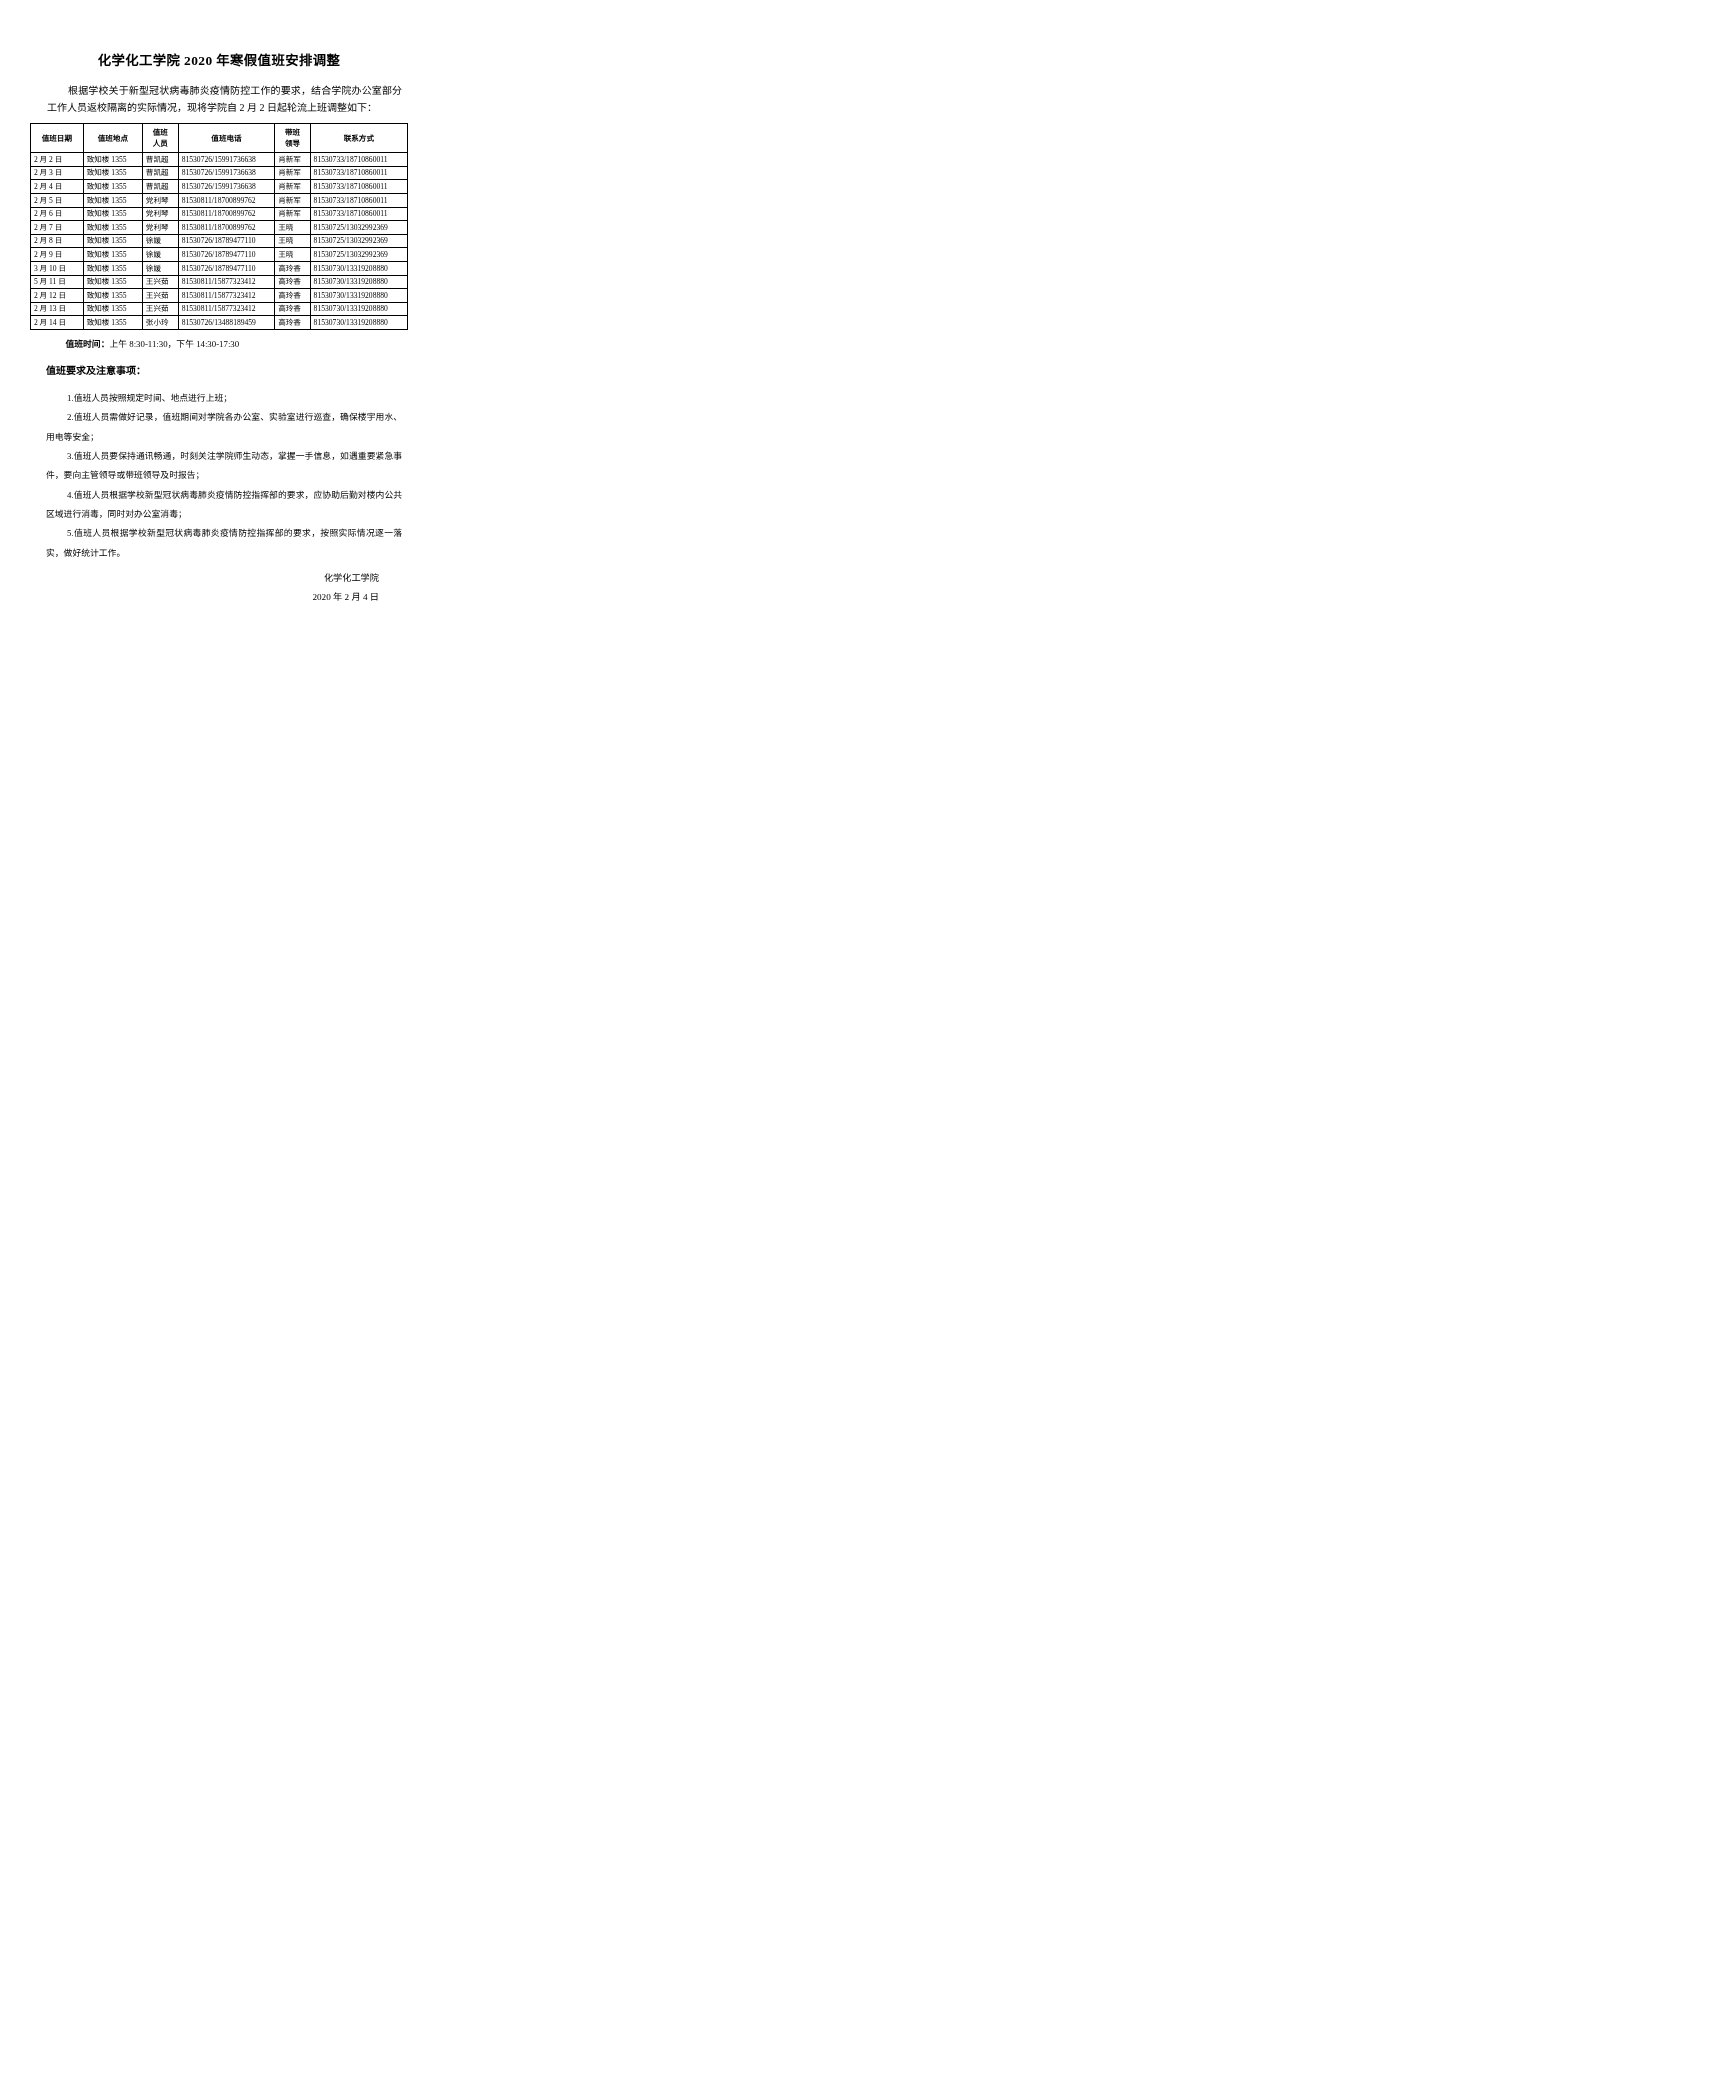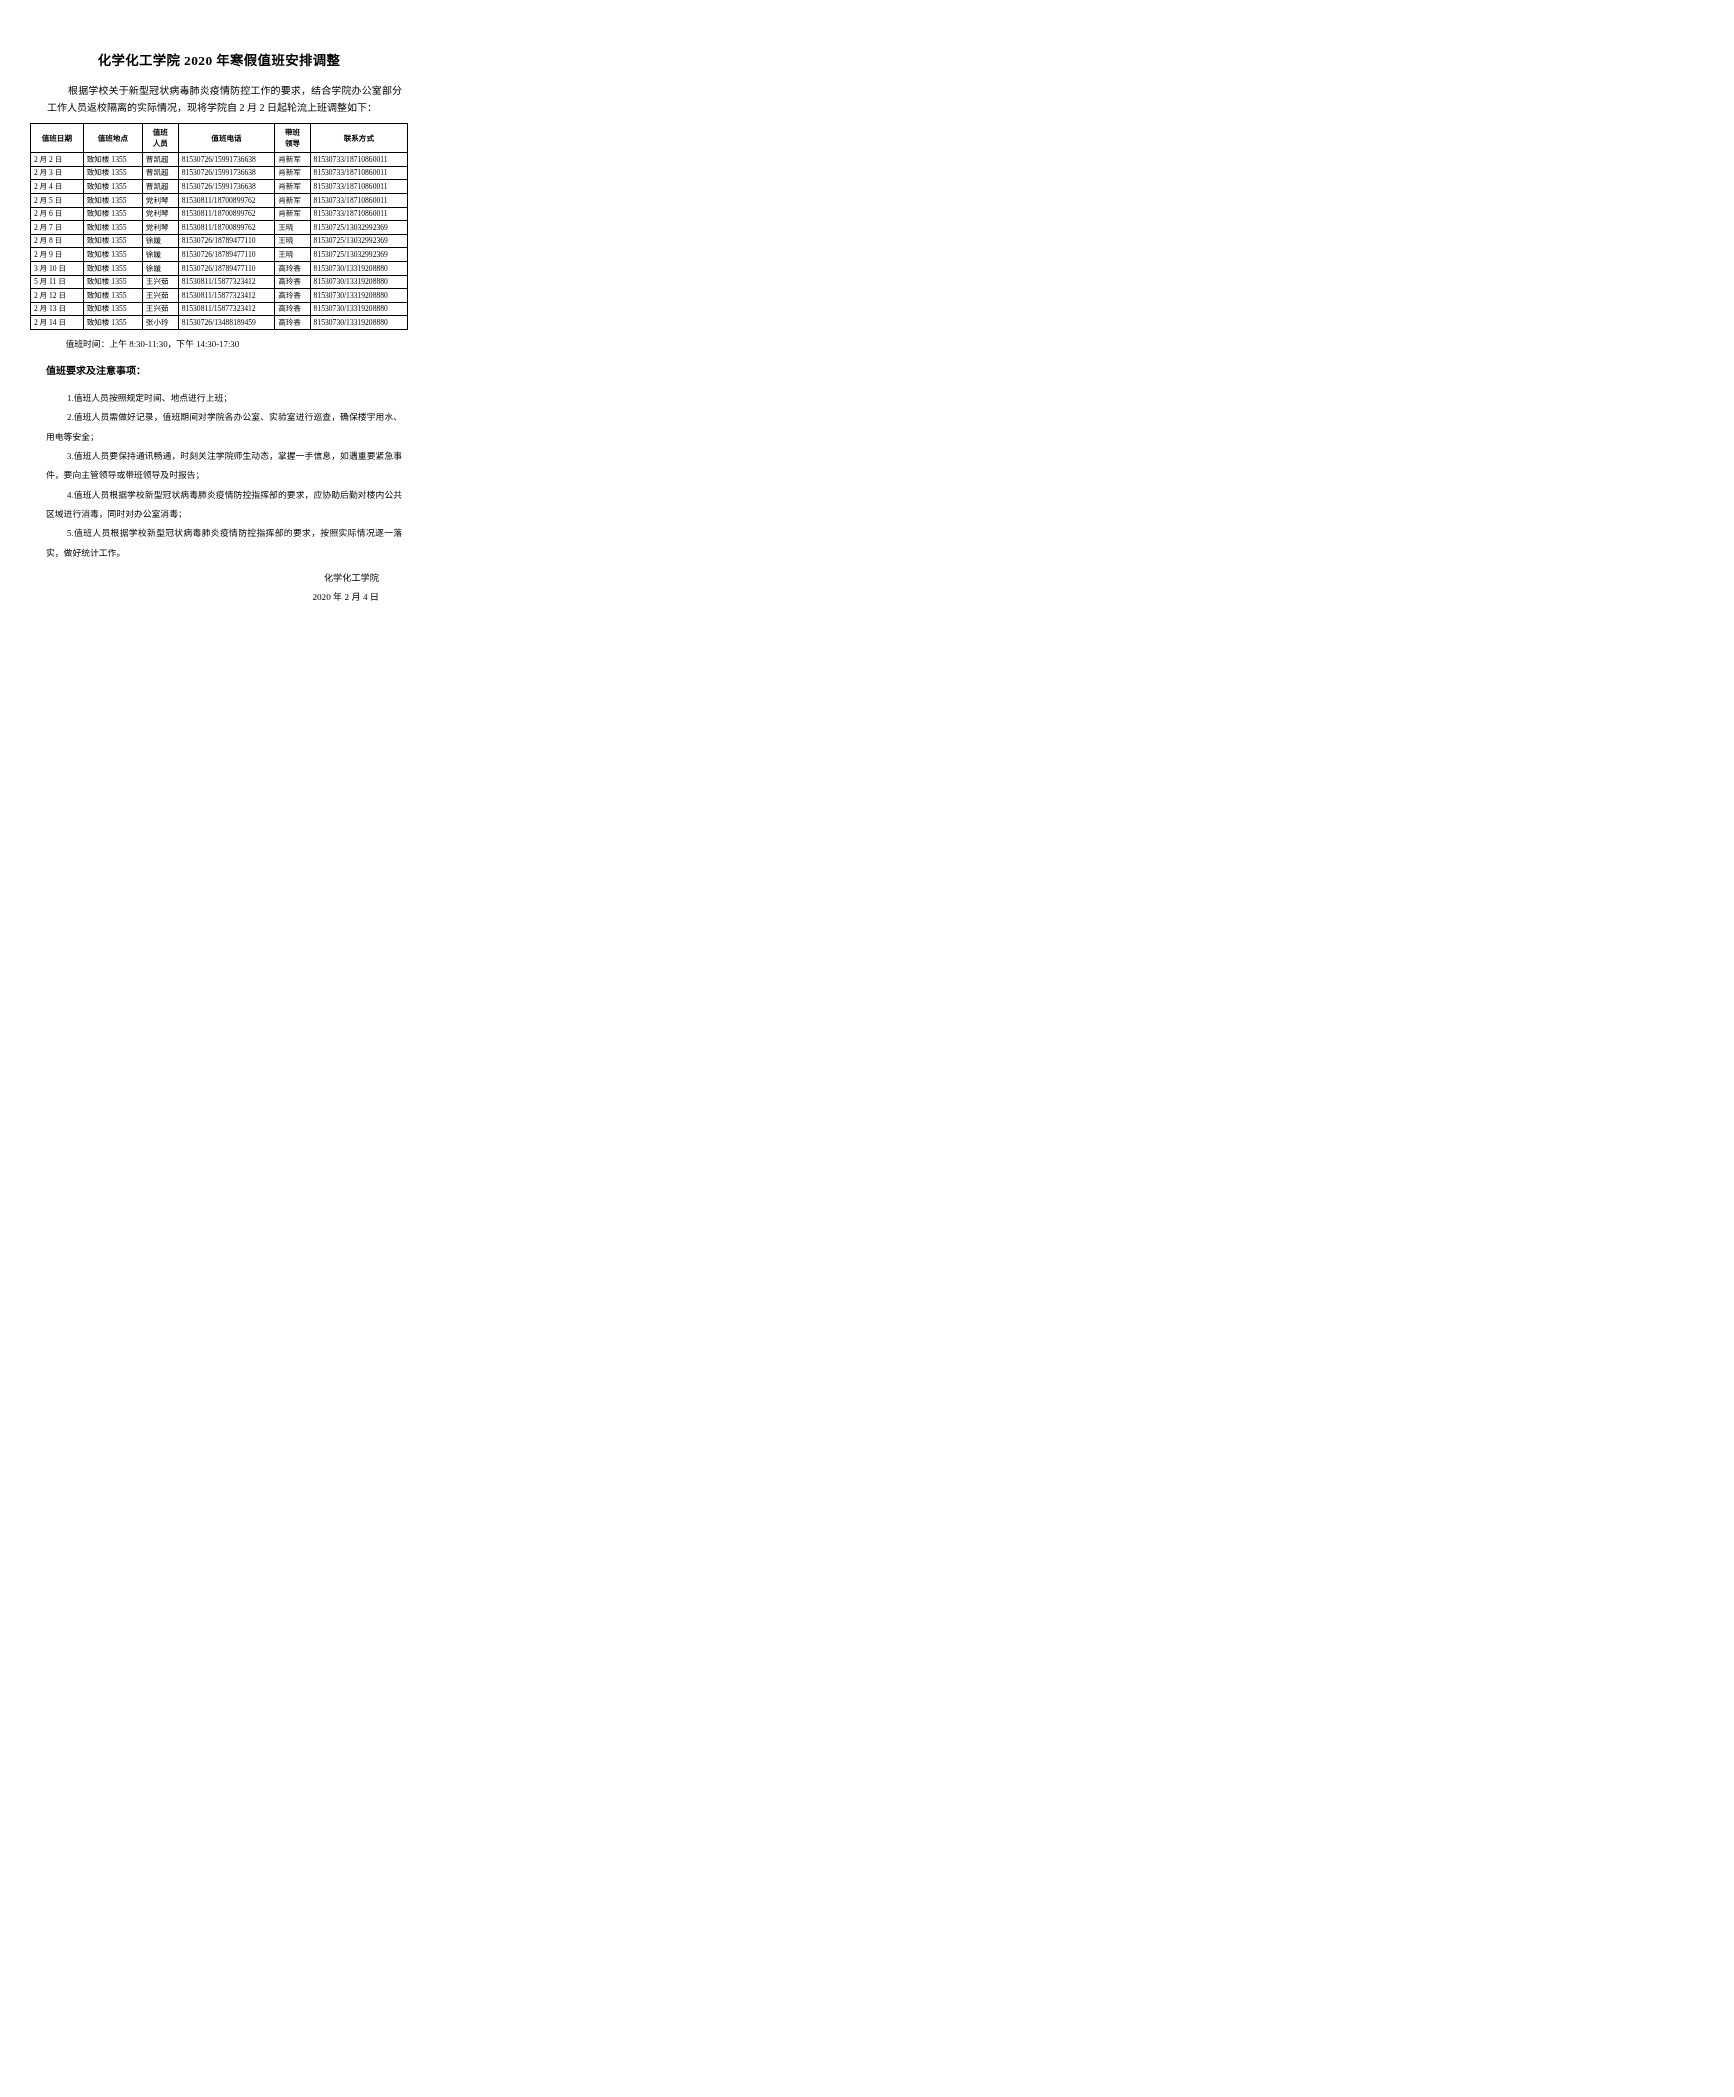--- a/index.html
+++ b/index.html
@@ -65,21 +65,21 @@
     text-align: left;
     padding: 0 0.8px 0 2.9px;
     line-height: 1.25;
   }
   p.duty-time {
     margin: 0 5.9px 0 17px;
     font-size: 8.8px;
     line-height: 17px;
     text-indent: 2.1em;
   }
-  p.duty-time .lbl { font-weight: normal; }
+  p.duty-time .lbl { font-weight: bold; }
   h2.notes-heading {
     margin: 11.7px 0 0 16px;
     font-size: 10px;
     line-height: 12.6px;
     font-weight: bold;
   }
   .notes { margin-top: 12px; }
   .notes p {
     margin: 0 5.9px 0 16px;
     font-size: 8.8px;

